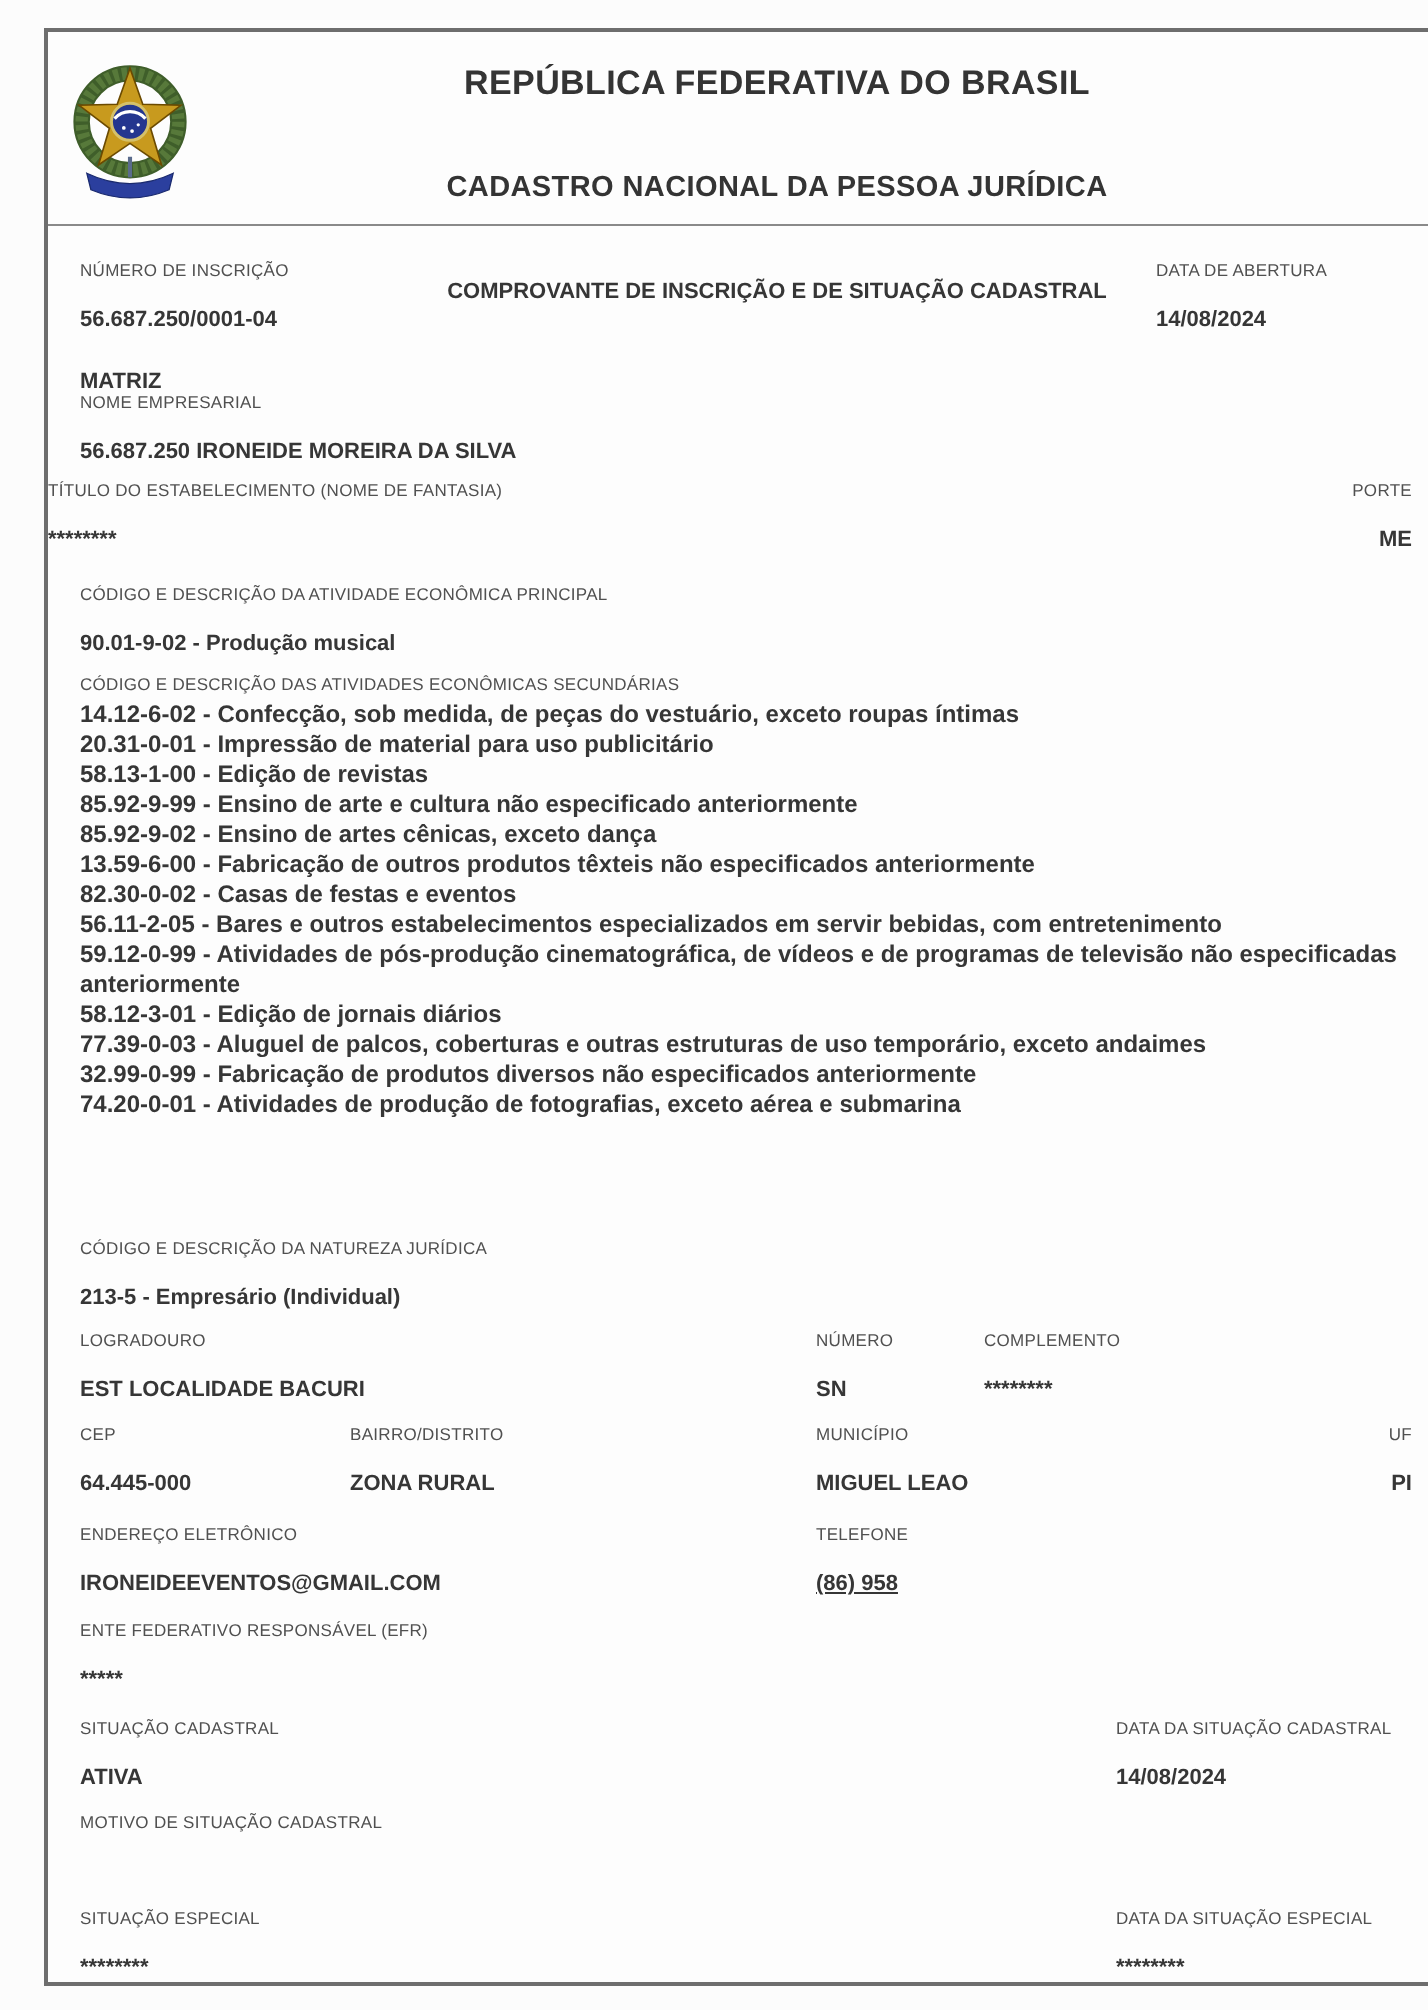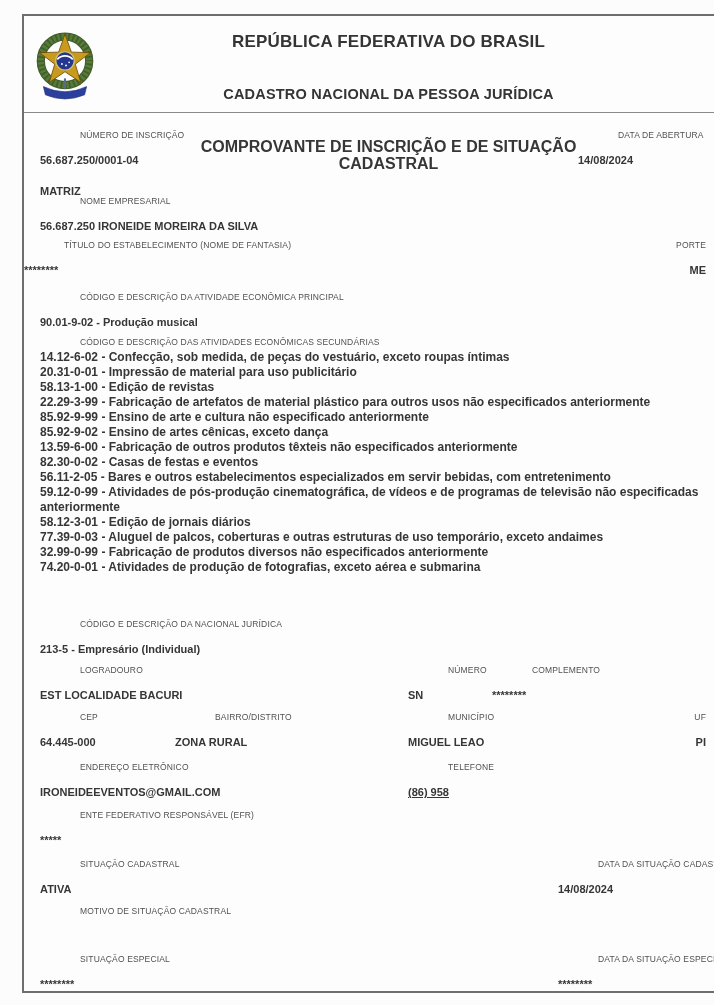--- a/index.html
+++ b/index.html
@@ -17,27 +17,27 @@
   .hdr-title{
     position:absolute;left:0;top:16px;width:729px;text-align:center;
     font-size:17px;font-weight:bold;color:#343434;letter-spacing:.2px;
   }
   .hdr-subtitle{
     position:absolute;left:0;top:70px;width:729px;text-align:center;
     font-size:14.5px;font-weight:bold;color:#343434;letter-spacing:.2px;
   }
   .hdr-sep{position:absolute;left:0;top:96px;width:729px;border-top:1.5px solid #8a8a8a;}
   .f{position:absolute;}
-  .lab{font-size:8.5px;line-height:11px;color:#505050;letter-spacing:.15px;white-space:nowrap;margin-left:40px;}
+  .lab{font-size:8.5px;line-height:11px;color:#505050;letter-spacing:.15px;white-space:nowrap;}
   .val{font-size:11px;line-height:15px;font-weight:bold;color:#363636;margin-top:12px;white-space:nowrap;}
   .val.ul{text-decoration:underline;}
   .right{text-align:right;}
   .comp-title{
     position:absolute;left:50%;top:122px;transform:translateX(-50%);width:380px;
-    text-align:center;font-size:16px;line-height:17px;font-weight:bold;color:#363636;
+    text-align:center;font-size:11px;line-height:17px;font-weight:bold;color:#363636;
   }
   .act-list{margin-top:2px;}
   .act-item{font-size:12px;line-height:15px;font-weight:bold;color:#363636;}
   .sec-block{width:660px;}
 </style>
 </head>
 <body>
 
 <div class="doc-box">
 
@@ -86,36 +86,35 @@
     <div class="lab">CÓDIGO E DESCRIÇÃO DA ATIVIDADE ECONÔMICA PRINCIPAL</div>
     <div class="val">90.01-9-02 - Produção musical</div>
   </div>
 
   <div class="f sec-block" style="left:16px;top:321px">
     <div class="lab">CÓDIGO E DESCRIÇÃO DAS ATIVIDADES ECONÔMICAS SECUNDÁRIAS</div>
     <div class="act-list" style="white-space:normal">
         <div class="act-item">14.12-6-02 - Confecção, sob medida, de peças do vestuário, exceto roupas íntimas</div>
         <div class="act-item">20.31-0-01 - Impressão de material para uso publicitário</div>
         <div class="act-item">58.13-1-00 - Edição de revistas</div>
-        <div class="act-item">22.29-3-99 - Fabricação de artefatos de material plástico para outros usos não especificados anteriormente</div>
         <div class="act-item">85.92-9-99 - Ensino de arte e cultura não especificado anteriormente</div>
         <div class="act-item">85.92-9-02 - Ensino de artes cênicas, exceto dança</div>
         <div class="act-item">13.59-6-00 - Fabricação de outros produtos têxteis não especificados anteriormente</div>
         <div class="act-item">82.30-0-02 - Casas de festas e eventos</div>
         <div class="act-item">56.11-2-05 - Bares e outros estabelecimentos especializados em servir bebidas, com entretenimento</div>
         <div class="act-item">59.12-0-99 - Atividades de pós-produção cinematográfica, de vídeos e de programas de televisão não especificadas anteriormente</div>
         <div class="act-item">58.12-3-01 - Edição de jornais diários</div>
         <div class="act-item">77.39-0-03 - Aluguel de palcos, coberturas e outras estruturas de uso temporário, exceto andaimes</div>
         <div class="act-item">32.99-0-99 - Fabricação de produtos diversos não especificados anteriormente</div>
         <div class="act-item">74.20-0-01 - Atividades de produção de fotografias, exceto aérea e submarina</div>
       </div>
   </div>
 
   <div class="f" style="left:16px;top:603px">
-    <div class="lab">CÓDIGO E DESCRIÇÃO DA NACIONAL JURÍDICA</div>
+    <div class="lab">CÓDIGO E DESCRIÇÃO DA NATUREZA JURÍDICA</div>
     <div class="val">213-5 - Empresário (Individual)</div>
   </div>
 
   <div class="f" style="left:16px;top:649px">
     <div class="lab">LOGRADOURO</div>
     <div class="val">EST LOCALIDADE BACURI</div>
   </div>
   <div class="f" style="left:384px;top:649px">
     <div class="lab">NÚMERO</div>
     <div class="val">SN</div>

